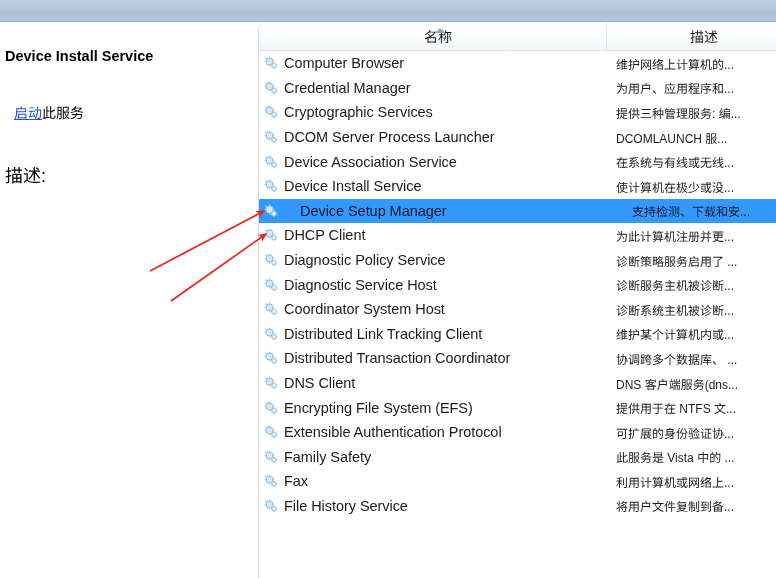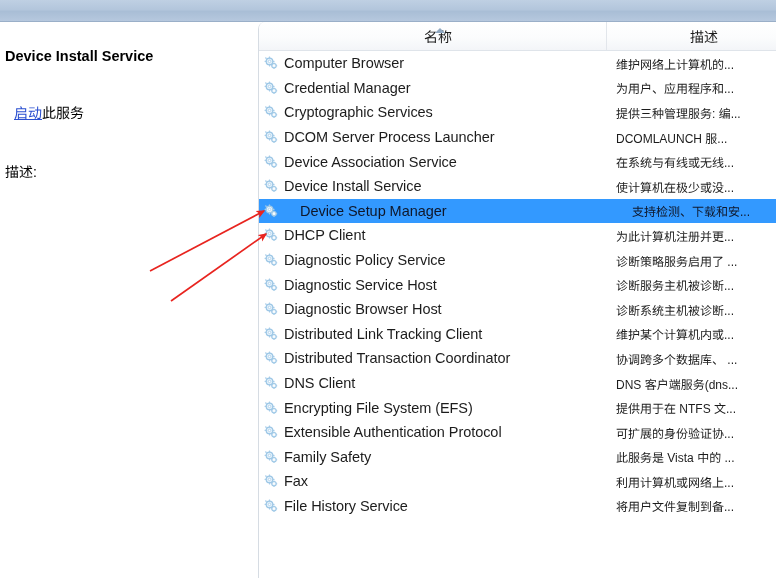--- a/index.html
+++ b/index.html
@@ -80,21 +80,21 @@
     white-space: nowrap;
   }
   #start-link {
     color: #2a4fd0;
     text-decoration: underline;
     cursor: pointer;
   }
   #desc-label {
     position: absolute;
     left: 5px; top: 139px;
-    font-size: 14px;
+    font-size: 18px;
     color: #000000;
   }
   #desc-body {
     position: absolute;
     left: 5px; top: 161px;
     width: 250px;
     font-size: 14.5px;
     color: #000000;
     line-height: 23px;
     letter-spacing: -0.1px;
@@ -591,21 +591,21 @@
                 </g>
                 <circle cx="11.0" cy="10.7" r="0.85" fill="#ffffff"></circle>
                 <g fill="#a5cbe8">
                   <rect x="10.45" y="7.5" width="1.1" height="1.35" rx="0.3"></rect>
                   <rect x="10.45" y="12.6" width="1.1" height="1.35" rx="0.3"></rect>
                   <rect x="7.8" y="10.2" width="1.35" height="1.1" rx="0.3"></rect>
                   <rect x="12.9" y="10.2" width="1.35" height="1.1" rx="0.3"></rect>
                 </g>
               </svg>
             </span>
-            <span class="rname">Diagnostic Browser Host</span>
+            <span class="rname">Coordinator System Host</span>
           </div>
           <div class="cell-desc">诊断系统主机被诊断...</div>
         </div>
         <div class="row">
           <div class="cell-name">
             <span style="display: flex;">
               <svg width="16" height="16" viewBox="0 0 16 16" aria-hidden="true" style="display: block; flex: 0 0 auto;">
                 <g stroke="#9dc7e6" stroke-width="1.25" fill="#e3f0fa">
                   <circle cx="6.5" cy="6.4" r="3.3"></circle>
                 </g>

